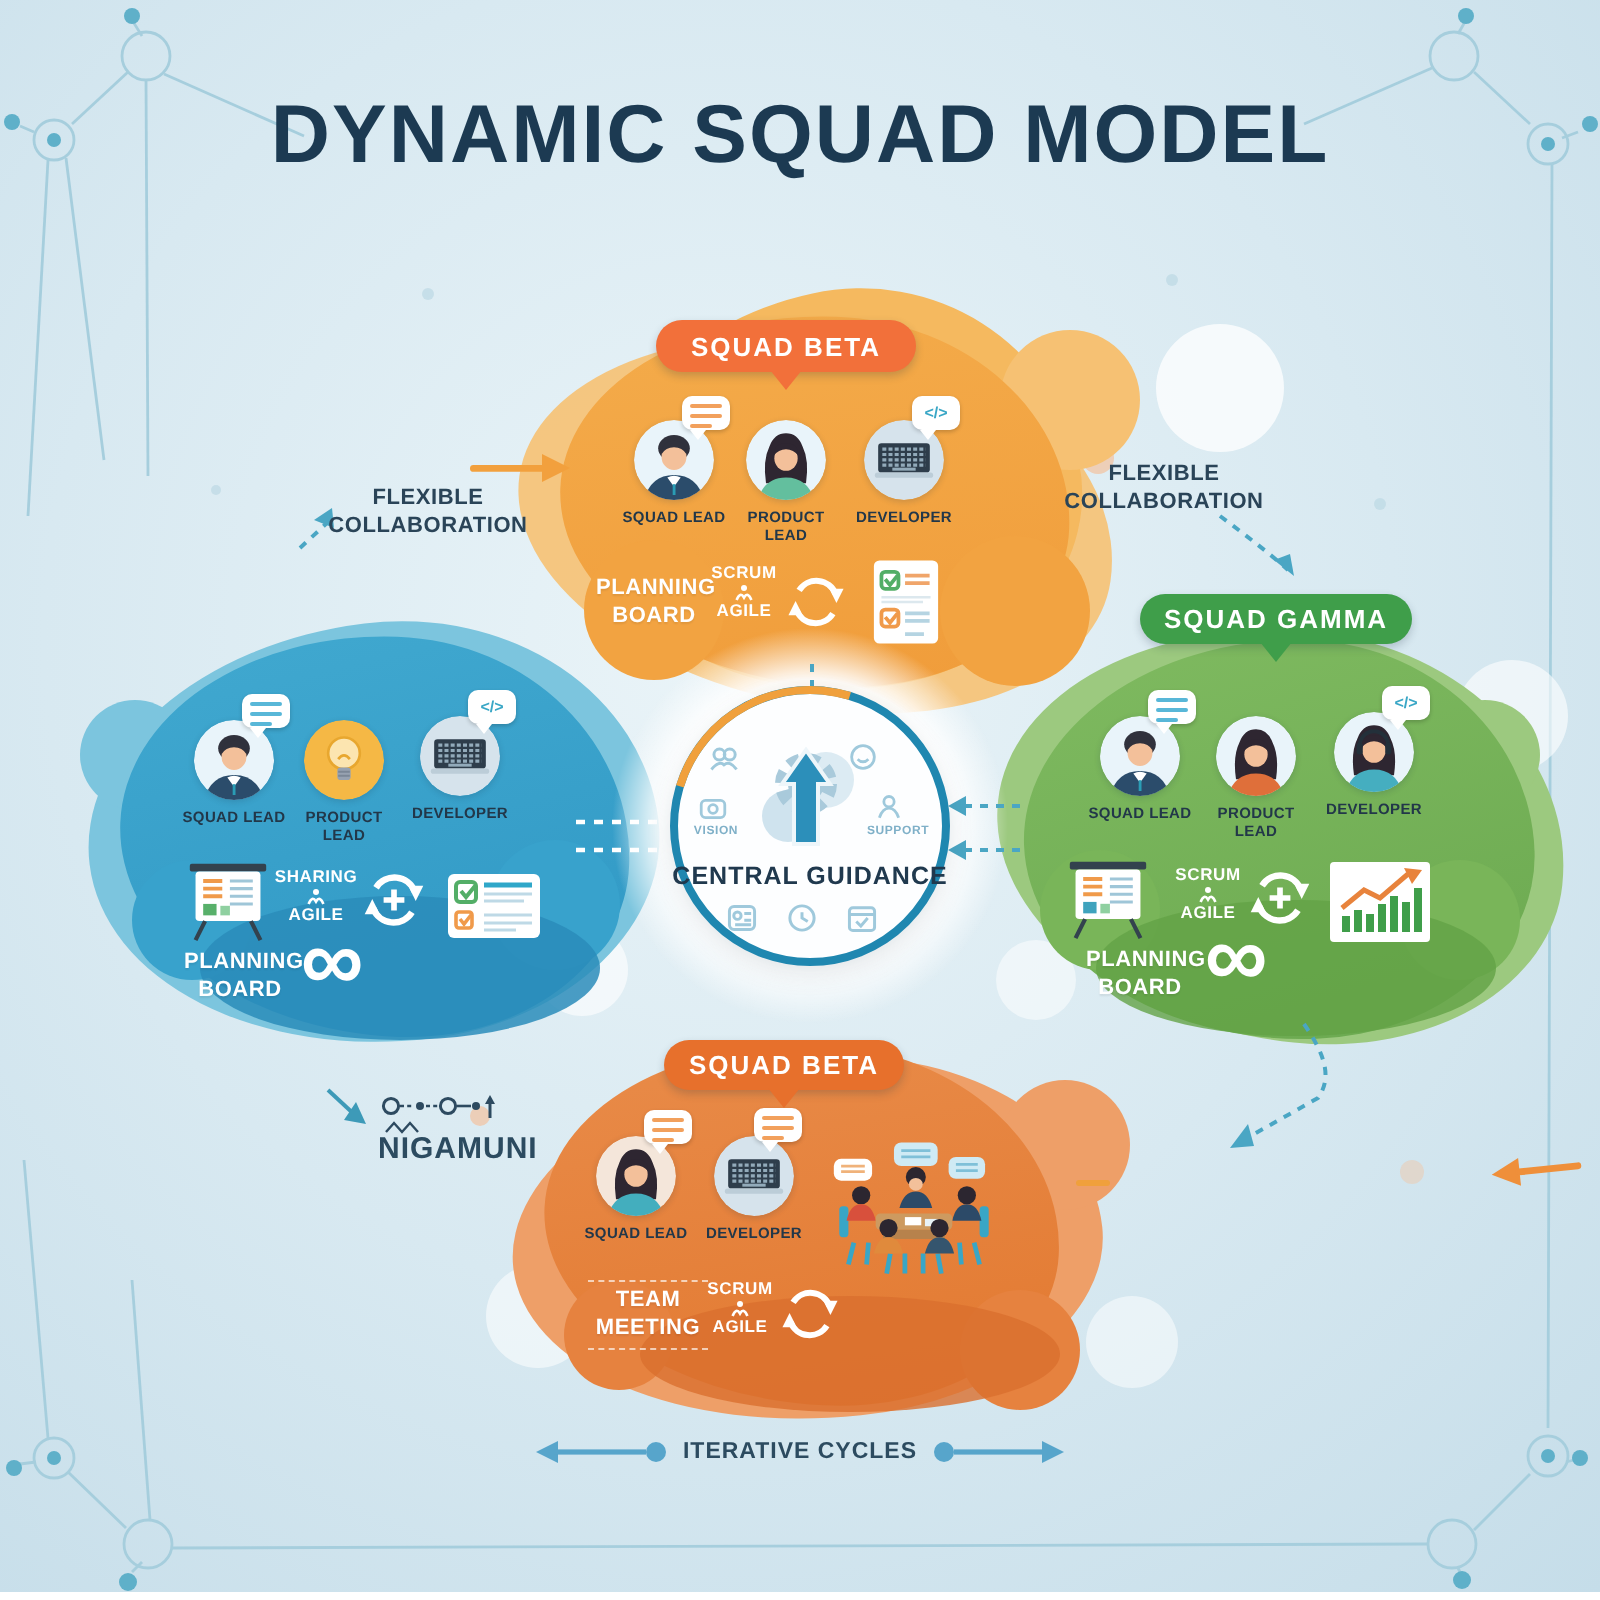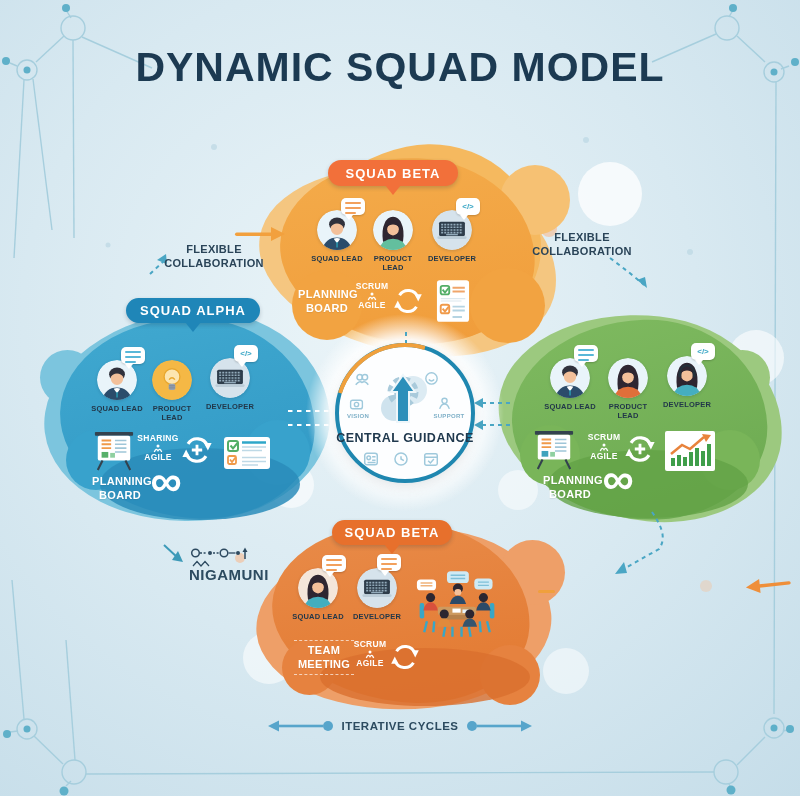--- a/index.html
+++ b/index.html
@@ -241,23 +241,20 @@
 
   <div class="layer z2">
     <div class="cloud" style="left:268px;top:462px;width:46px;height:46px;opacity:.6"></div>
     <div class="blob" style="left:44px;top:312px;width:285px;height:210px;background:#7cc5de;transform:rotate(-7deg)"></div>
     <div class="bump" style="left:40px;top:350px;width:55px;height:55px;background:#7cc5de"></div>
     <div class="blob" style="left:60px;top:318px;width:255px;height:200px;background:linear-gradient(165deg,#41a9d0,#2f97c4);transform:rotate(2deg)"></div>
     <div class="bump" style="left:66px;top:430px;width:60px;height:60px;background:#38a2cc"></div>
     <div class="bump" style="left:245px;top:420px;width:65px;height:65px;background:#38a2cc"></div>
     <div class="bump" style="left:100px;top:448px;width:200px;height:72px;background:#2a8cba;opacity:.85"></div>
 
-    <div class="banner c-alpha" style="left:126px;top:298px;width:134px;height:25px">
-      <span>SQUAD ALPHA</span>
-    </div>
 
     <div class="member" style="left:87px;top:360px">
       <div class="bubble lines teal" style="left:34px;top:-13px">
           <i></i>
           <i></i>
           <i></i>
         </div>
       <div class="avatar">
         <svg viewBox="0 0 48 48">
             <circle cx="24" cy="24" r="24" fill="#e9f4fa"></circle>
@@ -349,20 +346,23 @@
   <div class="layer z2">
     <div class="cloud" style="left:728px;top:330px;width:56px;height:56px;opacity:.6"></div>
     <div class="cloud" style="left:498px;top:470px;width:40px;height:40px;opacity:.5"></div>
     <div class="blob" style="left:498px;top:315px;width:285px;height:205px;background:#9cc97f;transform:rotate(6deg)"></div>
     <div class="bump" style="left:715px;top:350px;width:55px;height:55px;background:#9cc97f"></div>
     <div class="blob" style="left:512px;top:320px;width:255px;height:200px;background:linear-gradient(165deg,#7fba60,#6ba950);transform:rotate(-2deg)"></div>
     <div class="bump" style="left:520px;top:425px;width:60px;height:60px;background:#79b559"></div>
     <div class="bump" style="left:700px;top:430px;width:60px;height:60px;background:#79b559"></div>
     <div class="bump" style="left:548px;top:450px;width:200px;height:68px;background:#63a246;opacity:.8"></div>
 
+    <div class="banner c-gamma" style="left:570px;top:297px;width:136px;height:25px">
+      <span>SQUAD GAMMA</span>
+    </div>
 
     <div class="member" style="left:540px;top:358px">
       <div class="bubble lines teal" style="left:34px;top:-13px">
           <i></i>
           <i></i>
           <i></i>
         </div>
       <div class="avatar">
         <svg viewBox="0 0 48 48">
             <circle cx="24" cy="24" r="24" fill="#e9f4fa"></circle>

